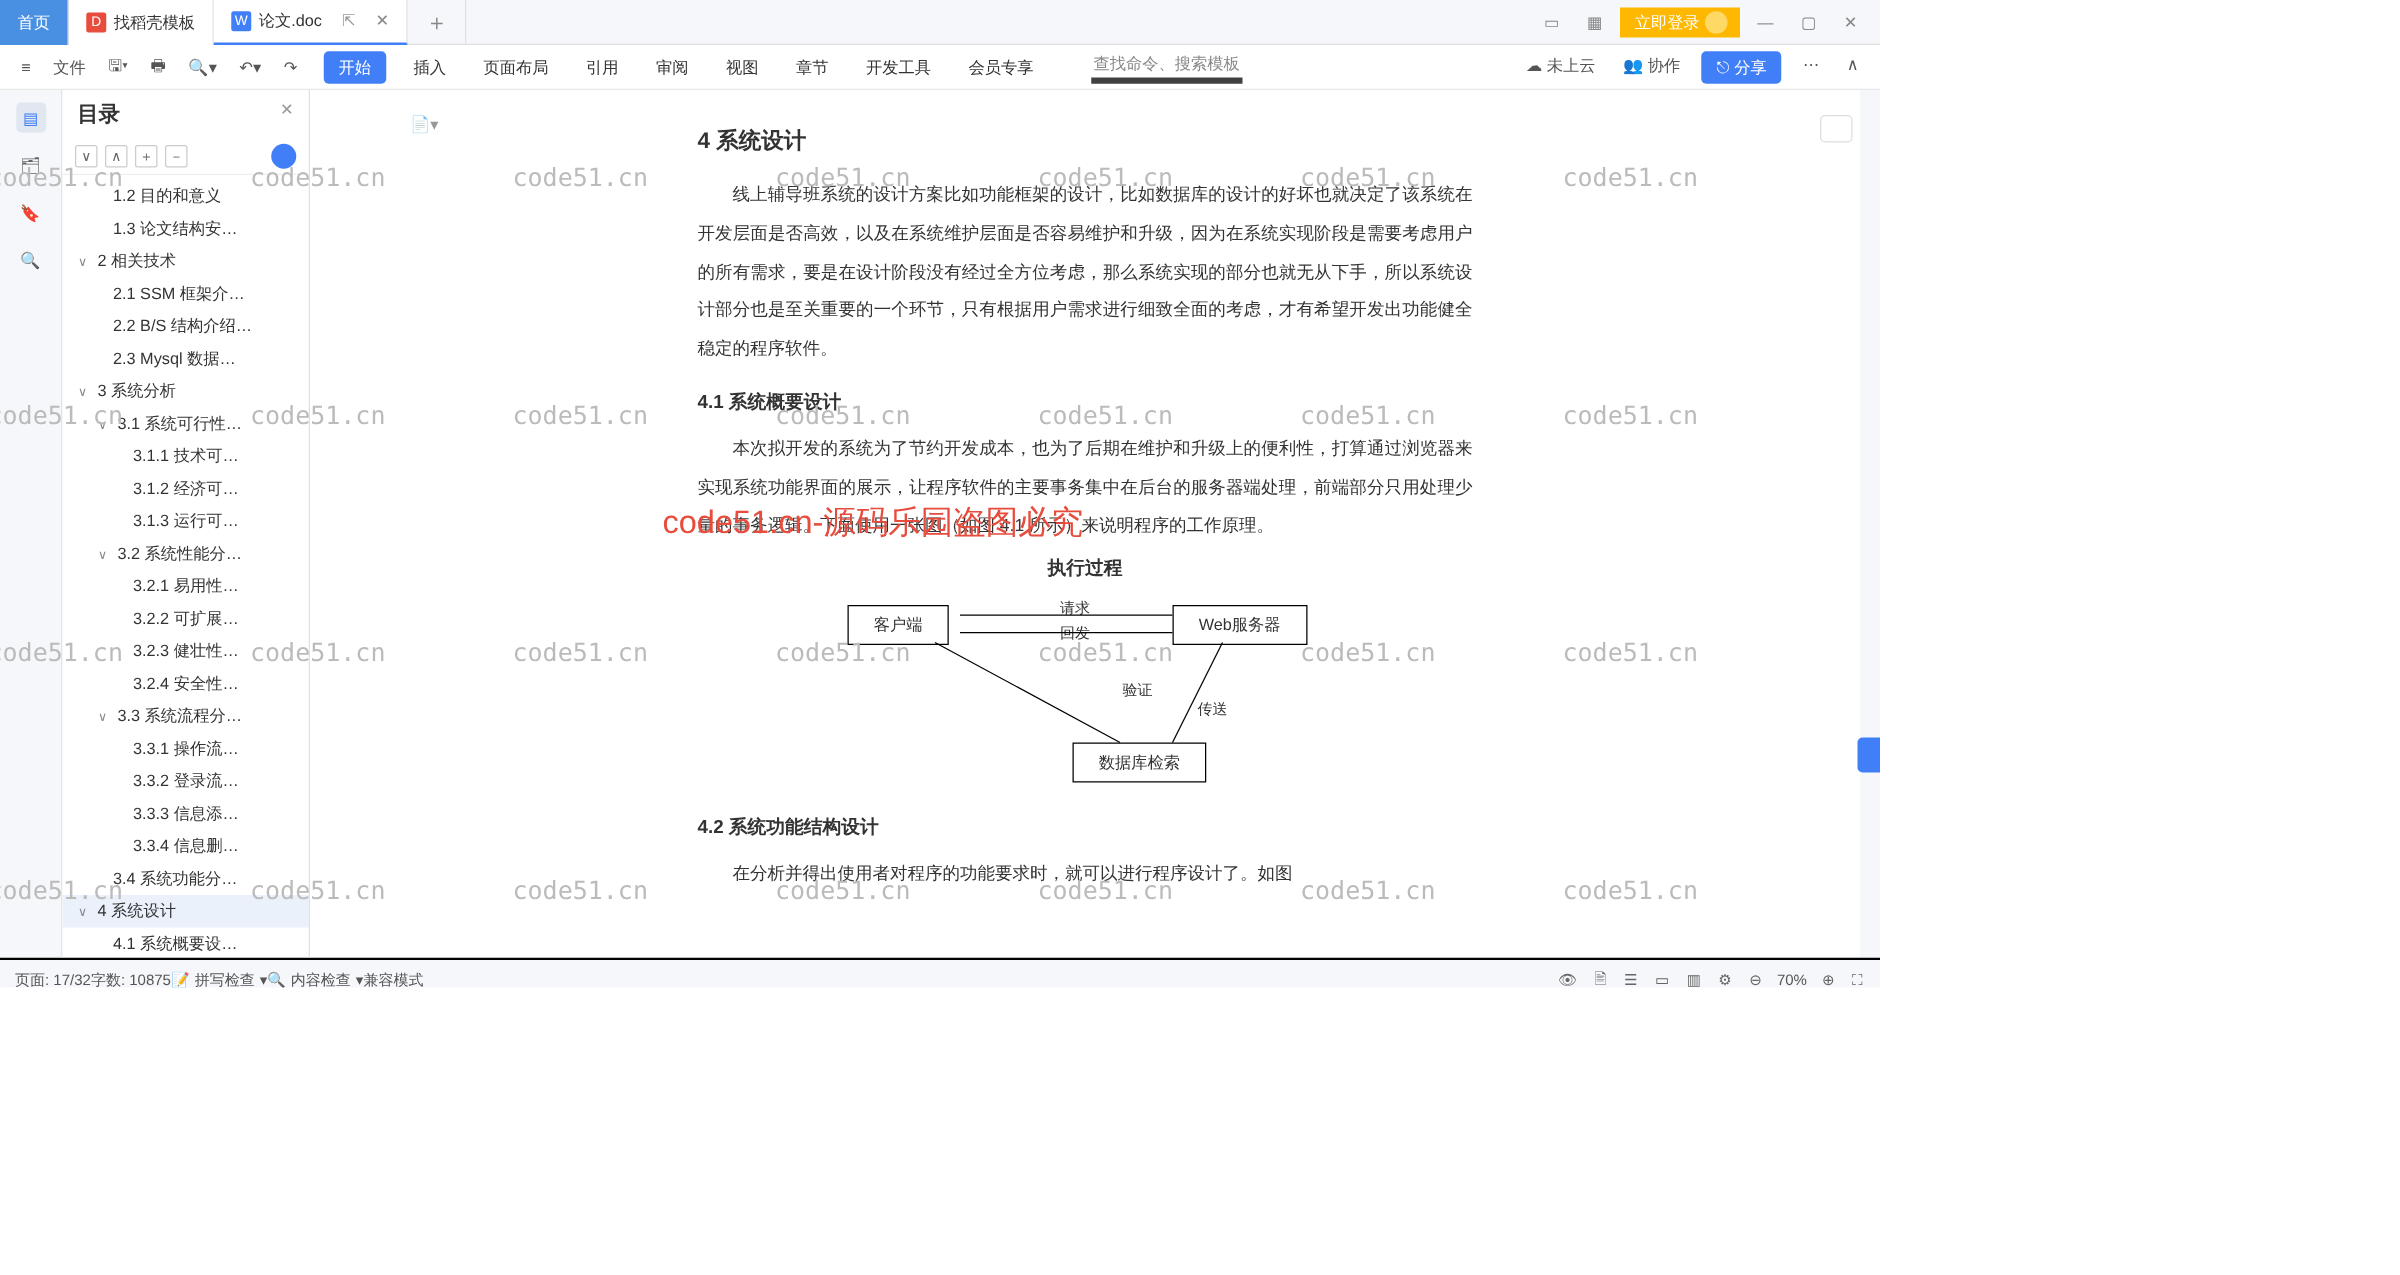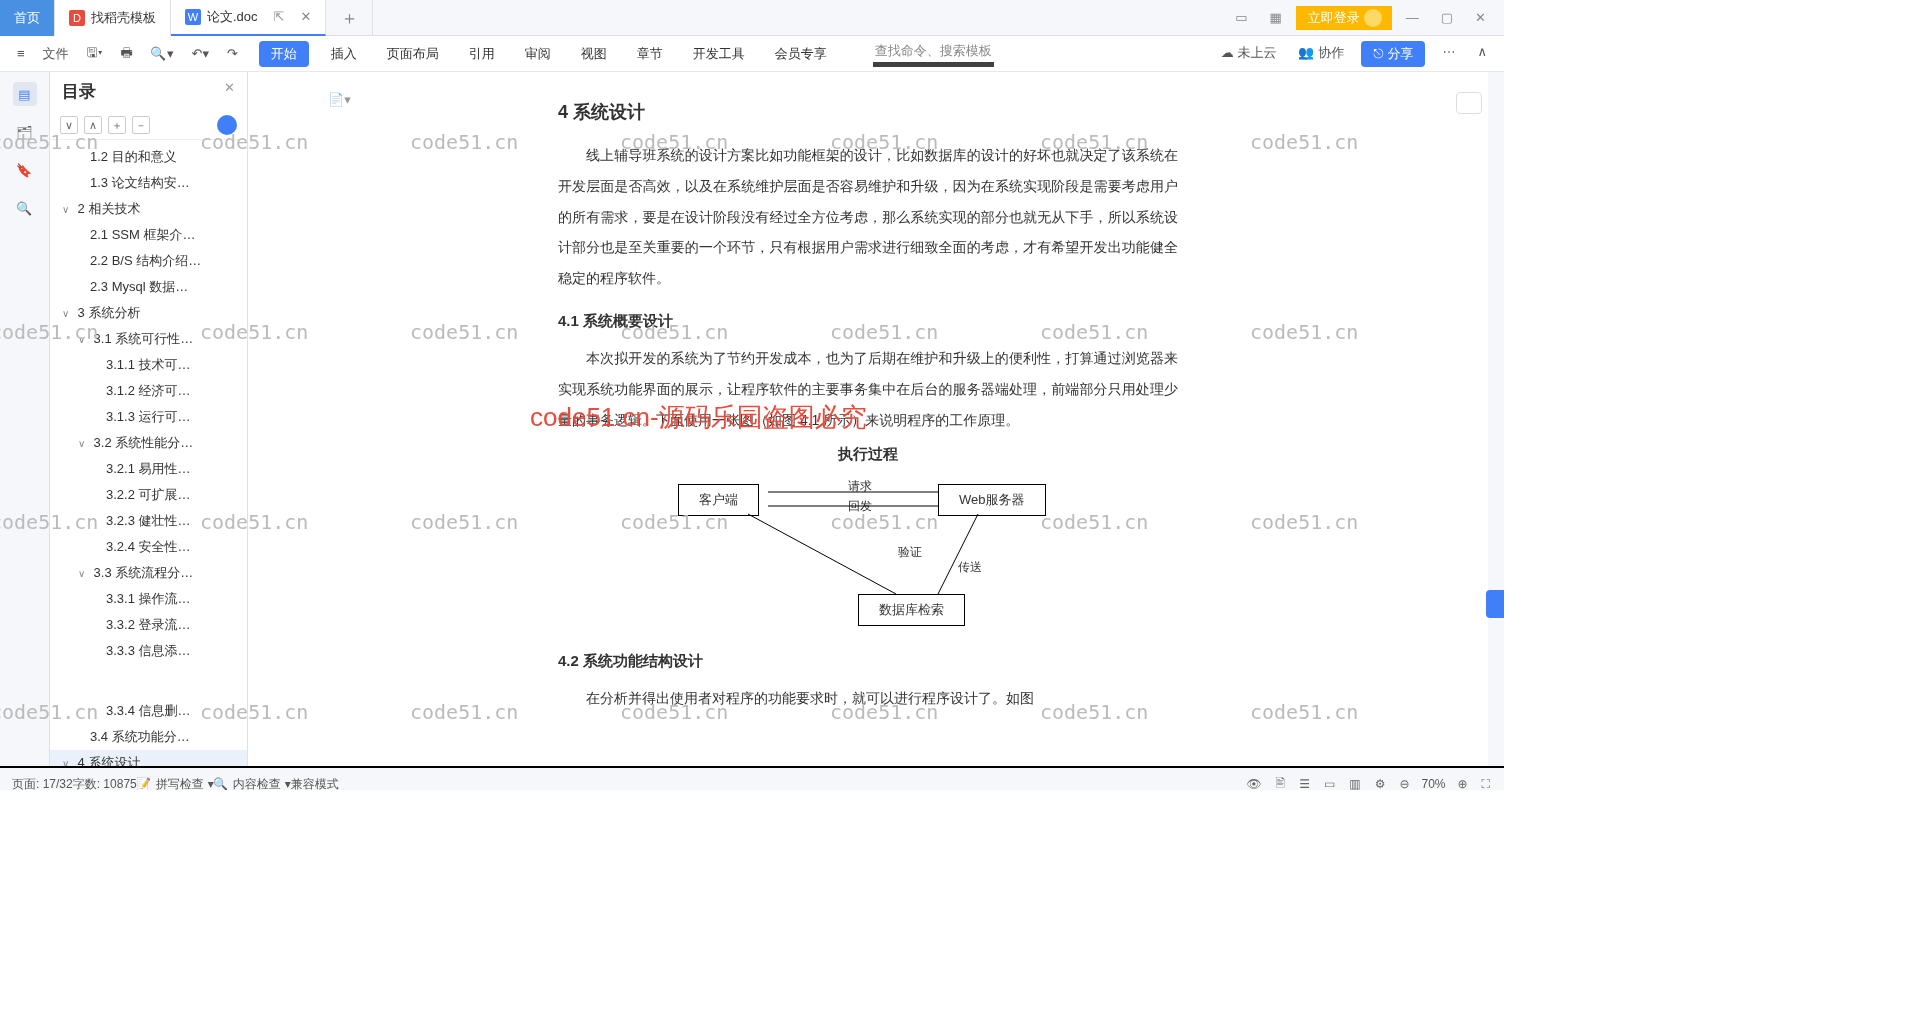--- a/index.html
+++ b/index.html
@@ -155,21 +155,21 @@
         <div class="toc-item" style="padding-left: 56px;">3.1.3 运行可…</div>
         <div class="toc-item" style="padding-left: 28px;"><span class="chev">∨</span> 3.2 系统性能分…</div>
         <div class="toc-item" style="padding-left: 56px;">3.2.1 易用性…</div>
         <div class="toc-item" style="padding-left: 56px;">3.2.2 可扩展…</div>
         <div class="toc-item" style="padding-left: 56px;">3.2.3 健壮性…</div>
         <div class="toc-item" style="padding-left: 56px;">3.2.4 安全性…</div>
         <div class="toc-item" style="padding-left: 28px;"><span class="chev">∨</span> 3.3 系统流程分…</div>
         <div class="toc-item" style="padding-left: 56px;">3.3.1 操作流…</div>
         <div class="toc-item" style="padding-left: 56px;">3.3.2 登录流…</div>
         <div class="toc-item" style="padding-left: 56px;">3.3.3 信息添…</div>
-        <div class="toc-item" style="padding-left: 56px; margin-top: 34px;">3.3.4 信息删…</div>
+        <div class="toc-item" style="padding-left: 56px;">3.3.4 信息删…</div>
         <div class="toc-item" style="padding-left: 40px;">3.4 系统功能分…</div>
         <div class="toc-item selected" style="padding-left: 12px;"><span class="chev">∨</span> 4 系统设计</div>
         <div class="toc-item" style="padding-left: 40px;">4.1 系统概要设…</div>
       </div>
   </div>
 
   <div class="doc-area">
     <span class="page-ico">📄▾</span>
     <div class="pgbadge"></div>
     <div class="page">

